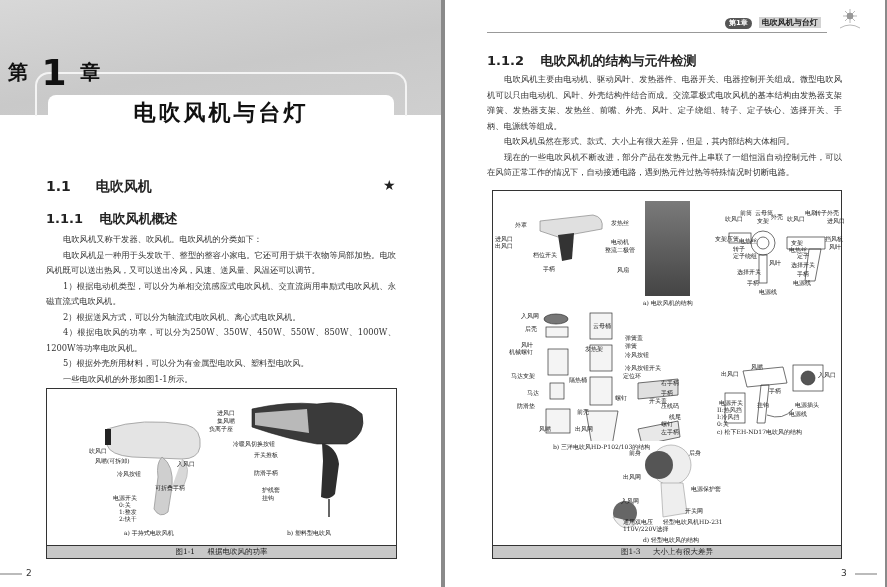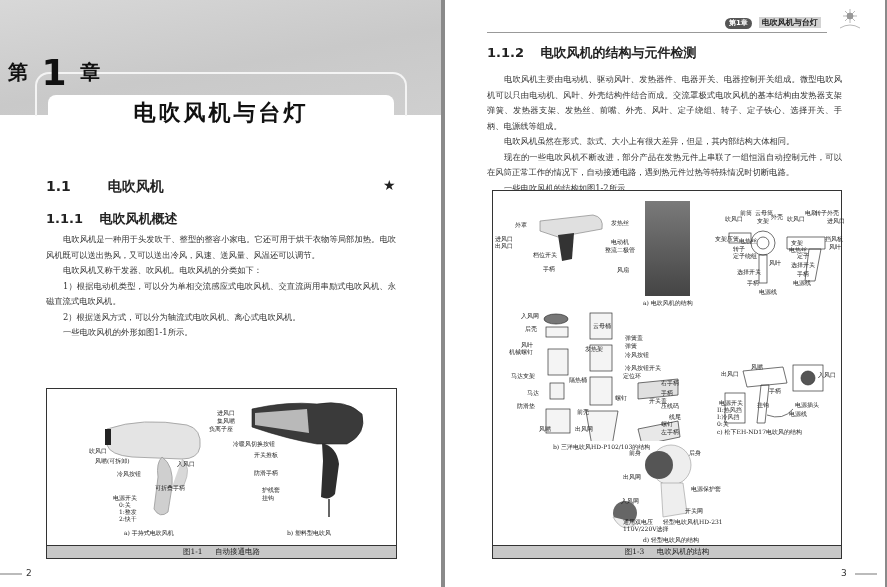--- a/index.html
+++ b/index.html
@@ -20,21 +20,21 @@
   .chapter-num-row { position: absolute; left: 0; width: 441px; top: 52px; text-align: left;
     font-weight: bold; color: #111; }
   .chapter-num-row .ch-word { font-size: 20px; vertical-align: 6px; padding: 0 8px;
     background: transparent; }
   .chapter-num-row .ch-num { font-family: "DejaVu Sans", sans-serif; font-size: 36px; font-weight: bold; }
   .chapter-title-box { position: absolute; left: 48px; top: 95px; width: 346px; height: 40px;
     background: #fff; border-radius: 8px 8px 0 0; text-align: center; }
   .chapter-title { font-size: 22px; font-weight: bold; letter-spacing: 3px; line-height: 34px; color: #111; }
 
   .sec1 { position: absolute; left: 46px; top: 178px; font-size: 14px; font-weight: bold; }
-  .sec1 .num { margin-right: 32px; font-family: "DejaVu Sans", sans-serif; }
+  .sec1 .num { margin-right: 20px; font-family: "DejaVu Sans", sans-serif; }
   .star { position: absolute; left: 383px; top: 177px; font-size: 14px; }
   .sec2 { position: absolute; left: 46px; top: 210px; font-size: 13px; font-weight: bold; }
   .sec2 .num { margin-right: 12px; font-family: "DejaVu Sans", sans-serif; }
 
   .para { position: absolute; font-size: 8.3px; line-height: 15.5px; color: #333; text-align: justify; }
   .para p { text-indent: 17px; }
 
   
   .figure { position: absolute; border: 1.5px solid #333; background: #fff; }
   .fig-caption { position: absolute; left: 0; right: 0; bottom: 0; height: 13px; background: #c8c8c8;
@@ -77,24 +77,26 @@
     <span>电吹风机</span>
   </div>
   <div class="star">★</div>
 
   <div class="sec2">
     <span class="num">1.1.1</span>
     <span>电吹风机概述</span>
   </div>
 
   <div class="para" style="left:46px; top:232px; width:350px;">
+    <p>电吹风机又称干发器、吹风机。电吹风机的分类如下：</p>
     <p>电吹风机是一种用于头发吹干、整型的整容小家电。它还可用于烘干衣物等局部加热。电吹风机既可以送出热风，又可以送出冷风，风速、送风量、风温还可以调节。</p>
-    <p>电吹风机又称干发器、吹风机。电吹风机的分类如下：</p>
     <p>1）根据电动机类型，可以分为单相交流感应式电吹风机、交直流两用串励式电吹风机、永磁直流式电吹风机。</p>
     <p>2）根据送风方式，可以分为轴流式电吹风机、离心式电吹风机。</p>
+    <p>4）根据电吹风的功率，可以分为250W、350W、450W、550W、850W、1000W、1200W等功率电吹风机。</p>
+    <p>5）根据外壳所用材料，可以分为有金属型电吹风、塑料型电吹风。</p>
     <p>一些电吹风机的外形如图1-1所示。</p>
   </div>
 
   <div class="figure" style="left:46px; top:388px; width:351px; height:171px;">
 
     <svg class="dryer-shape" style="left:55px; top:28px;" width="110" height="105" viewBox="0 0 110 105">
       <path d="M5,12 Q40,0 85,8 Q100,12 98,30 Q96,42 80,42 L30,40 Q8,38 5,28 Z" fill="#e4e4e4" stroke="#999" stroke-width="0.8"></path>
       <rect x="3" y="12" width="6" height="16" fill="#222"></rect>
       <path d="M60,40 Q72,48 70,70 L66,95 Q58,102 52,92 L56,60 Q54,46 60,40 Z" fill="#cfcfcf" stroke="#999" stroke-width="0.8"></path>
       <path d="M80,42 Q90,50 82,68 L70,70" fill="#d8d8d8" stroke="#aaa" stroke-width="0.6"></path>
@@ -121,21 +123,21 @@
     <span class="lbl" style="left:162px; top:36px;">负离子座</span>
     <span class="lbl" style="left:186px; top:51px;">冷暖风切换按钮</span>
     <span class="lbl" style="left:207px; top:62px;">开关推板</span>
     <span class="lbl" style="left:207px; top:80px;">防滑手柄</span>
     <span class="lbl" style="left:215px; top:97px;">护线套</span>
     <span class="lbl" style="left:215px; top:105px;">挂钩</span>
     <span class="sub-cap" style="left:240px; top:140px;">b) 塑料型电吹风</span>
 
     <div class="fig-caption">
       <span class="fnum">图1-1</span>
-      <span>自动接通电路</span>
+      <span>根据电吹风的功率</span>
     </div>
   </div>
 
   <div class="page-arrow" style="left:0px;"></div>
   <div class="page-num" style="left:26px;">2</div>
 </div>
 
 <div class="gutter"></div>
 
 <div class="page page-right">
@@ -145,30 +147,29 @@
   </div>
   <svg class="flower" viewBox="0 0 24 24">
     <g stroke="#888" stroke-width="0.6" fill="none">
       <circle cx="12" cy="10" r="3" fill="#999"></circle>
       <path d="M12,3 L12,7 M12,13 L12,17 M5,10 L9,10 M15,10 L19,10 M7,5 L10,8 M14,12 L17,15 M17,5 L14,8 M7,15 L10,12"></path>
       <path d="M2,22 Q12,16 22,22"></path>
     </g>
   </svg>
   <div class="running-head-line"></div>
 
-  <div class="sec2" style="left:42px; top:44px;text-align:center;">
+  <div class="sec2" style="left:42px; top:52px;text-align:center;">
     <span class="num">1.1.2</span>
     <span>电吹风机的结构与元件检测</span>
   </div>
 
   <div class="para" style="left:42px; top:72px; width:355px;">
     <p>电吹风机主要由电动机、驱动风叶、发热器件、电器开关、电器控制开关组成。微型电吹风机可以只由电动机、风叶、外壳结构件结合而成。交流罩极式电吹风机的基本结构由发热器支架弹簧、发热器支架、发热丝、前嘴、外壳、风叶、定子绕组、转子、定子铁心、选择开关、手柄、电源线等组成。</p>
     <p>电吹风机虽然在形式、款式、大小上有很大差异，但是，其内部结构大体相同。</p>
     <p>现在的一些电吹风机不断改进，部分产品在发热元件上串联了一组恒温自动控制元件，可以在风筒正常工作的情况下，自动接通电路，遇到热元件过热等特殊情况时切断电路。</p>
-    <p>一些电吹风机的结构如图1-2所示。</p>
   </div>
 
   <div class="figure" style="left:47px; top:190px; width:350px; height:369px;">
 
     <svg class="dryer-shape" style="left:45px; top:20px;" width="70" height="60" viewBox="0 0 70 60">
       <path d="M2,10 L55,4 Q66,6 64,18 L20,26 L2,20 Z" fill="#e0e0e0" stroke="#777" stroke-width="0.6"></path>
       <path d="M20,24 L36,22 L34,48 L24,50 Z" fill="#333"></path>
     </svg>
     <span class="lbl" style="left:22px; top:30px;">外罩</span>
     <span class="lbl" style="left:2px; top:44px;">进风口</span>
@@ -299,20 +300,20 @@
     <span class="lbl" style="left:130px; top:282px;">出风网</span>
     <span class="lbl" style="left:198px; top:294px;">电源保护套</span>
     <span class="lbl" style="left:128px; top:306px;">入风网</span>
     <span class="lbl" style="left:192px; top:316px;">开关网</span>
     <span class="lbl" style="left:130px; top:327px; white-space:normal; width:50px;">通用双电压110V/220V选择</span>
     <span class="lbl" style="left:170px; top:327px;">轻型电吹风机HD-231</span>
     <span class="sub-cap" style="left:150px; top:345px;">d) 轻型电吹风的结构</span>
 
     <div class="fig-caption">
       <span class="fnum">图1-3</span>
-      <span>电吹风机的结构</span>
+      <span>大小上有很大差异</span>
     </div>
   </div>
 
   <div class="page-num" style="left:396px;">3</div>
   <div class="page-arrow" style="left:410px;"></div>
 </div>
 <div class="right-edge"></div>
 
 </body></html>

